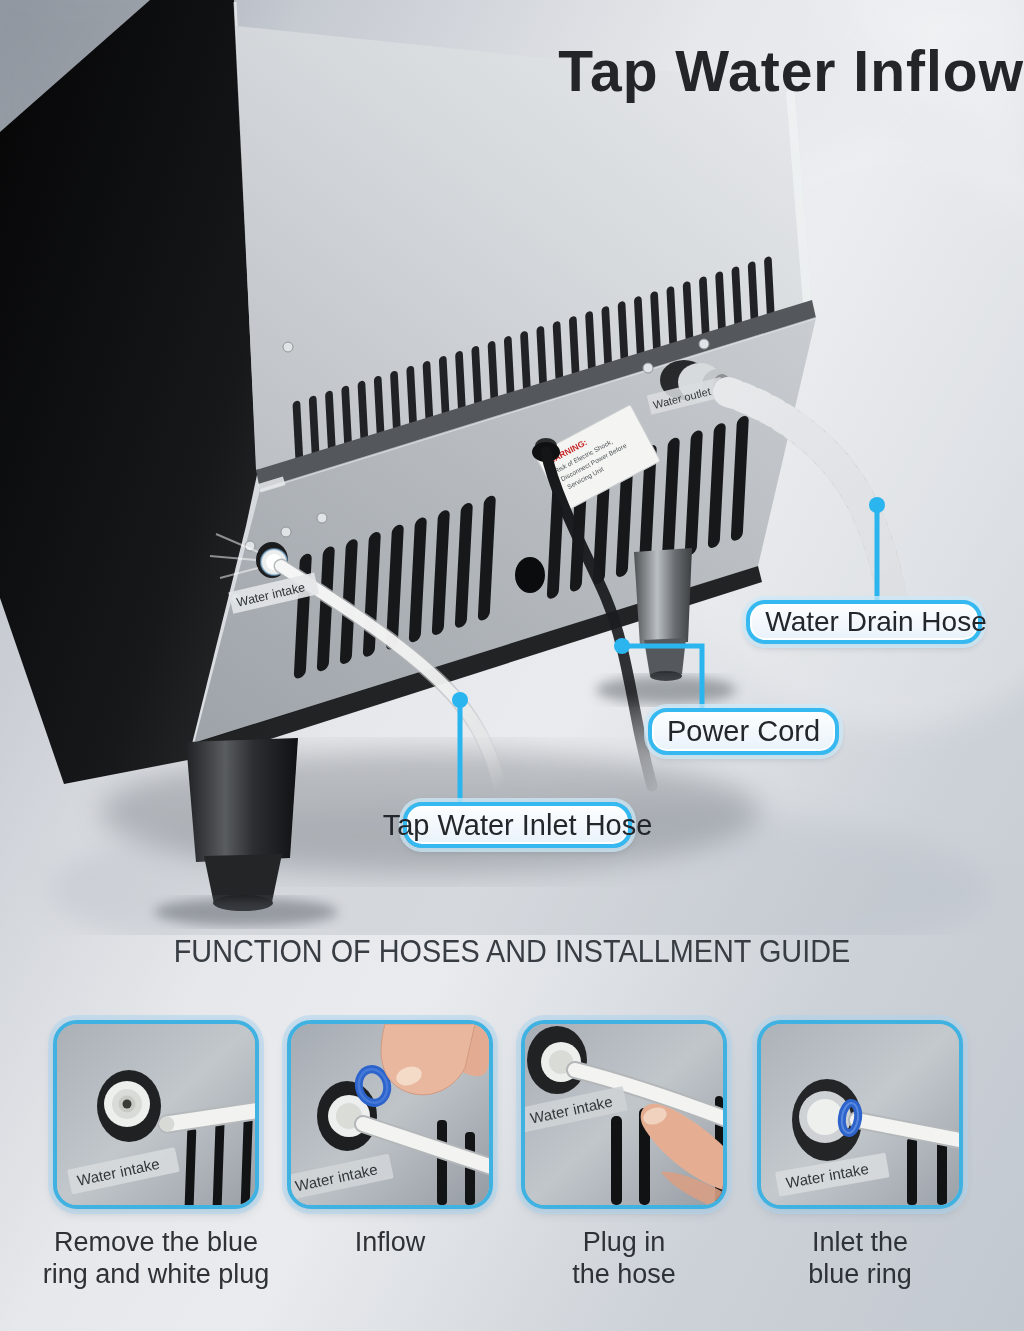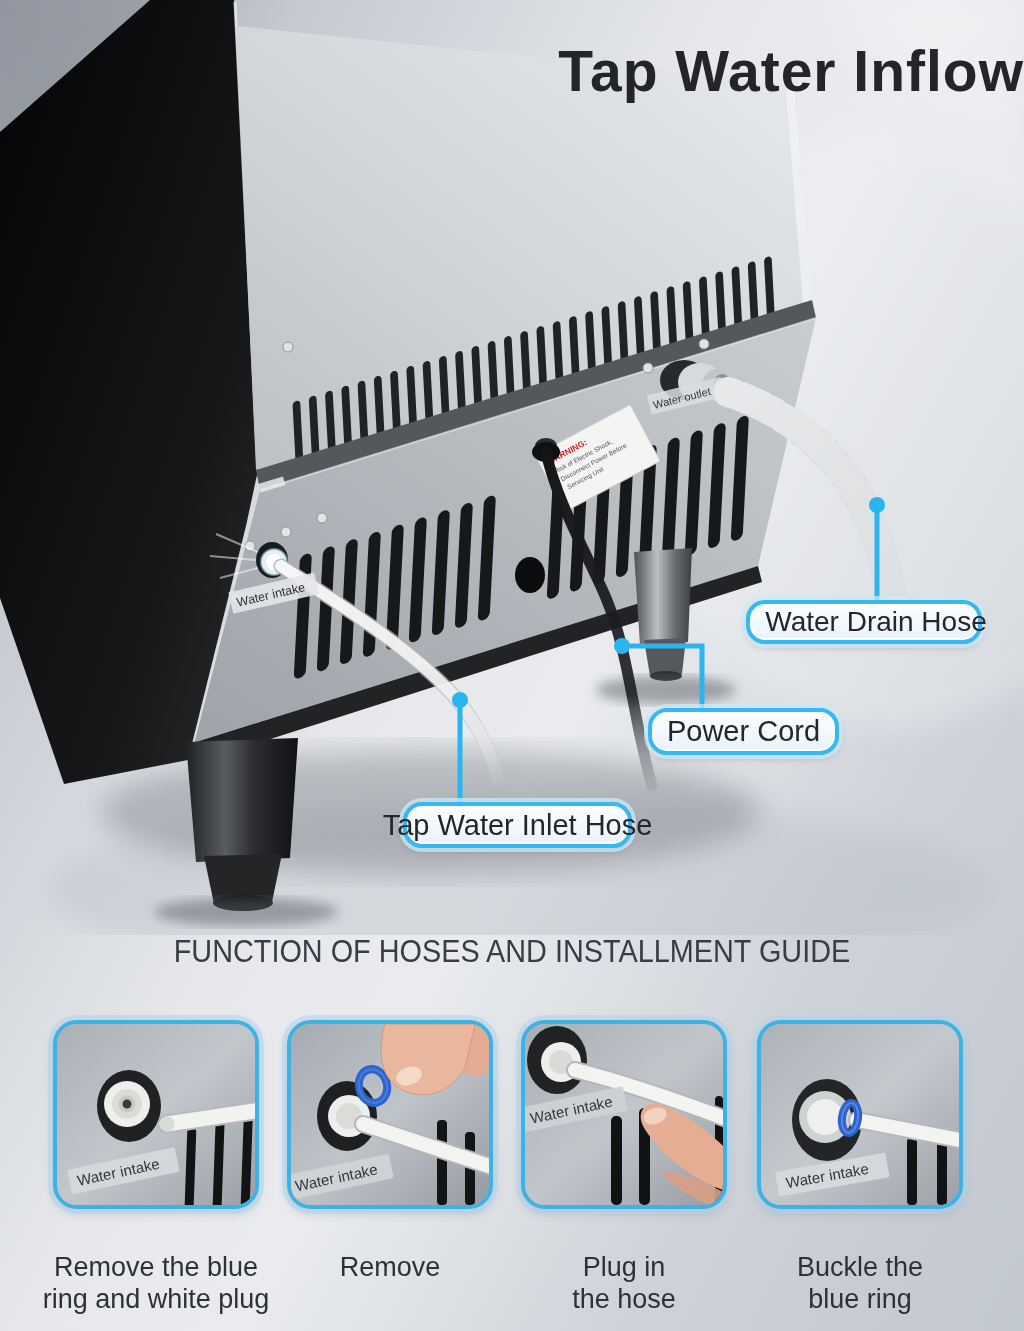--- a/index.html
+++ b/index.html
@@ -16,21 +16,21 @@
   .callout.drain{left:746px;top:600px;width:236px;height:44px;font-size:28px;padding-left:24px;}
   .callout.power{left:648px;top:708px;width:191px;height:47px;font-size:29px;}
   .callout.inlet{left:403px;top:802px;width:229px;height:46px;font-size:29px;}
   .guide-title{position:absolute;left:0;right:0;top:934px;text-align:center;
     font-size:31px;color:#383d44;transform:scaleX(.93);letter-spacing:0;}
   .step{position:absolute;top:1020px;width:206px;}
   .step .tile{width:206px;height:189px;box-sizing:border-box;border:4px solid #3fb2e2;border-radius:24px;
     overflow:hidden;box-shadow:0 0 0 5px rgba(174,214,238,.55),0 4px 10px rgba(70,90,110,.25);background:#b7bcc1;}
   .step .tile svg{display:block;width:100%;height:100%;}
   .step .caption{position:relative;width:260px;left:50%;transform:translateX(-50%);
-    margin-top:42px;text-align:center;font-size:27px;line-height:32px;color:#2e3237;}
+    margin-top:17px;text-align:center;font-size:27px;line-height:32px;color:#2e3237;}
   .s1{left:53px;} .s2{left:287px;} .s3{left:521px;} .s4{left:757px;}
 </style>
 </head>
 <body>
 
 <div class="page">
 
   <svg class="scene" width="1024" height="935" viewBox="0 0 1024 935">
     <defs>
       <linearGradient id="gPanelBig" x1="1" y1="0" x2="0" y2="1">
@@ -358,21 +358,21 @@
           <path d="M94,0 C86,30 90,52 108,64 C130,78 160,70 174,44 L184,0 Z" fill="#e9b79e" stroke="#d09a80" stroke-width="1"></path>
           <ellipse cx="118" cy="52" rx="13" ry="9" fill="#f4dcc9" transform="rotate(-18 118 52)" opacity=".95"></ellipse>
         </g>
         <g transform="translate(-8,152) rotate(-12)">
           <rect width="108" height="25" rx="2" fill="#d0d4d7" opacity=".93"></rect>
           <text x="10" y="18" font-size="15" fill="#33373b">Water intake</text>
         </g>
       </svg>
     </div>
     <figcaption class="caption">
-      <div>Remove</div>
+      <div>Inflow</div>
       <div></div>
     </figcaption>
   </figure>
 
   <figure class="step s3" style="margin:0">
     <div class="tile">
       <svg viewBox="0 0 198 181" preserveAspectRatio="none">
         <defs>
             <linearGradient id="t3bg" x1="0" y1="0" x2="1" y2="1">
           <stop offset="0" stop-color="#a8aeb5"></stop>
@@ -438,18 +438,18 @@
         </g>
         <ellipse cx="89" cy="94" rx="8" ry="15" fill="none" stroke="#2d64cc" stroke-width="8" transform="rotate(8 89 94)"></ellipse>
         <ellipse cx="89" cy="94" rx="8" ry="15" fill="none" stroke="#6b97e6" stroke-width="2" opacity=".7" transform="rotate(8 89 94)"></ellipse>
         <g transform="translate(14,148) rotate(-10)">
           <rect width="112" height="25" rx="2" fill="#d6dadd" opacity=".93"></rect>
           <text x="9" y="18" font-size="15" fill="#33373b">Water intake</text>
         </g>
       </svg>
     </div>
     <figcaption class="caption">
-      <div>Buckle the</div>
+      <div>Inlet the</div>
       <div>blue ring</div>
     </figcaption>
   </figure>
 
 </div>
 
 </body></html>

